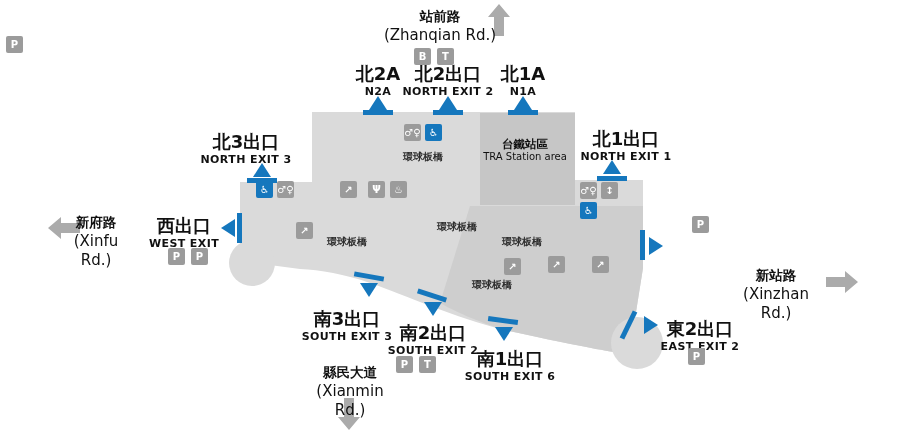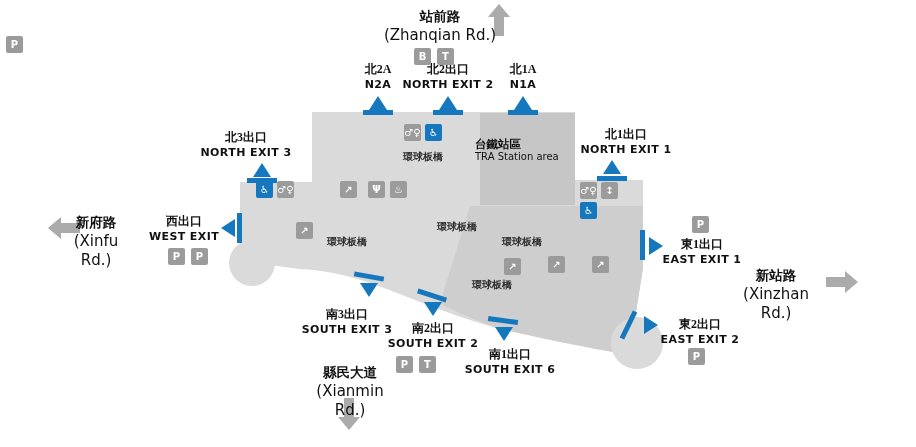--- a/index.html
+++ b/index.html
@@ -3,24 +3,24 @@
 <meta charset="utf-8">
 <style>
   html,body{margin:0;padding:0;background:#fff;}
   .stage{position:relative;width:916px;height:447px;background:#fff;overflow:hidden;
          font-family:"DejaVu Sans","Liberation Sans",sans-serif;color:#111;}
   .abs{position:absolute;}
   .road-label{position:absolute;text-align:center;line-height:1.3;}
   .road-label .zh{font-size:13.5px;font-weight:bold;}
   .road-label .en{font-size:15px;}
   .exit-label{position:absolute;text-align:center;line-height:1.3;}
-  .exit-label .zh{font-size:12px;font-weight:bold;font-family:Liberation Serif, serif;}
+  .exit-label .zh{font-size:18px;font-weight:bold;}
   .exit-label .en{font-size:11px;font-weight:bold;letter-spacing:.4px;}
   .mall-label{position:absolute;width:56px;text-align:center;font-size:10px;font-weight:bold;color:#2e2e2e;}
-  .area-label{position:absolute;line-height:1.25;}
+  .area-label{position:absolute;text-align:center;line-height:1.25;}
   .area-label .zh{font-size:11.5px;font-weight:bold;}
   .area-label .en{font-size:10px;}
   .icon{position:absolute;width:17px;height:17px;background:#9b9b9b;border-radius:2px;
         color:#fff;display:flex;align-items:center;justify-content:center;}
   .icon .g{font-size:10px;line-height:1;font-weight:bold;}
   .icon.blue{background:#1577bd;}
   .tri{position:absolute;width:0;height:0;}
   .tri.up{border-left:9px solid transparent;border-right:9px solid transparent;border-bottom:14px solid #1577bd;}
   .tri.down{border-left:9px solid transparent;border-right:9px solid transparent;border-top:14px solid #1577bd;}
   .tri.left{border-top:9px solid transparent;border-bottom:9px solid transparent;border-right:14px solid #1577bd;}
@@ -91,24 +91,20 @@
     <div class="zh">北3出口</div>
     <div class="en">NORTH EXIT 3</div>
   </div>
   <div class="exit-label" style="left:576px;top:127px;width:100px">
     <div class="zh">北1出口</div>
     <div class="en">NORTH EXIT 1</div>
   </div>
   <div class="exit-label" style="left:148px;top:214px;width:72px">
     <div class="zh">西出口</div>
     <div class="en">WEST EXIT</div>
-  </div>
-  <div class="exit-label" style="left:658px;top:237px;width:88px">
-    <div class="zh">東1出口</div>
-    <div class="en">EAST EXIT 1</div>
   </div>
   <div class="exit-label" style="left:656px;top:317px;width:88px">
     <div class="zh">東2出口</div>
     <div class="en">EAST EXIT 2</div>
   </div>
   <div class="exit-label" style="left:300px;top:307px;width:94px">
     <div class="zh">南3出口</div>
     <div class="en">SOUTH EXIT 3</div>
   </div>
   <div class="exit-label" style="left:386px;top:321px;width:94px">

